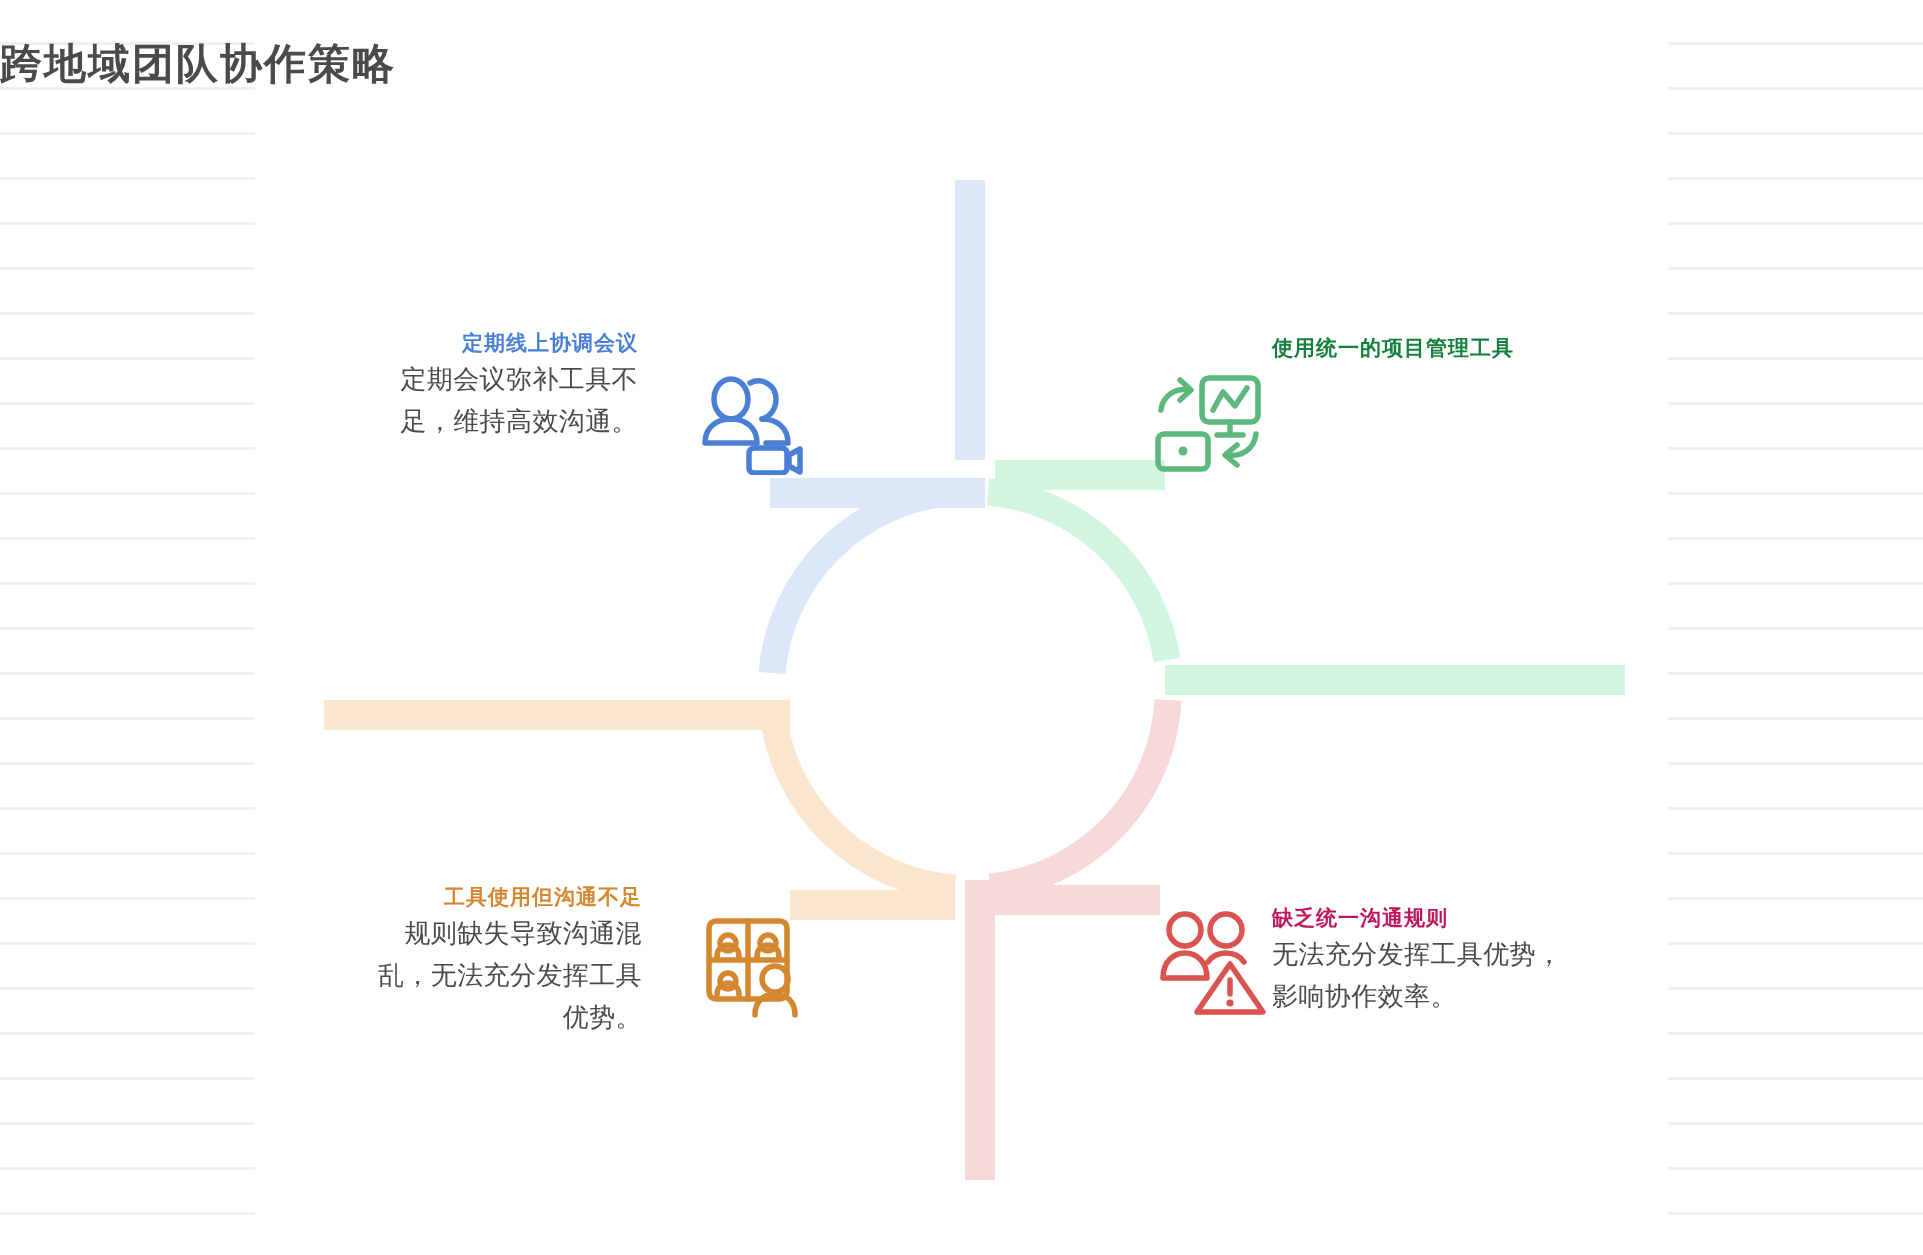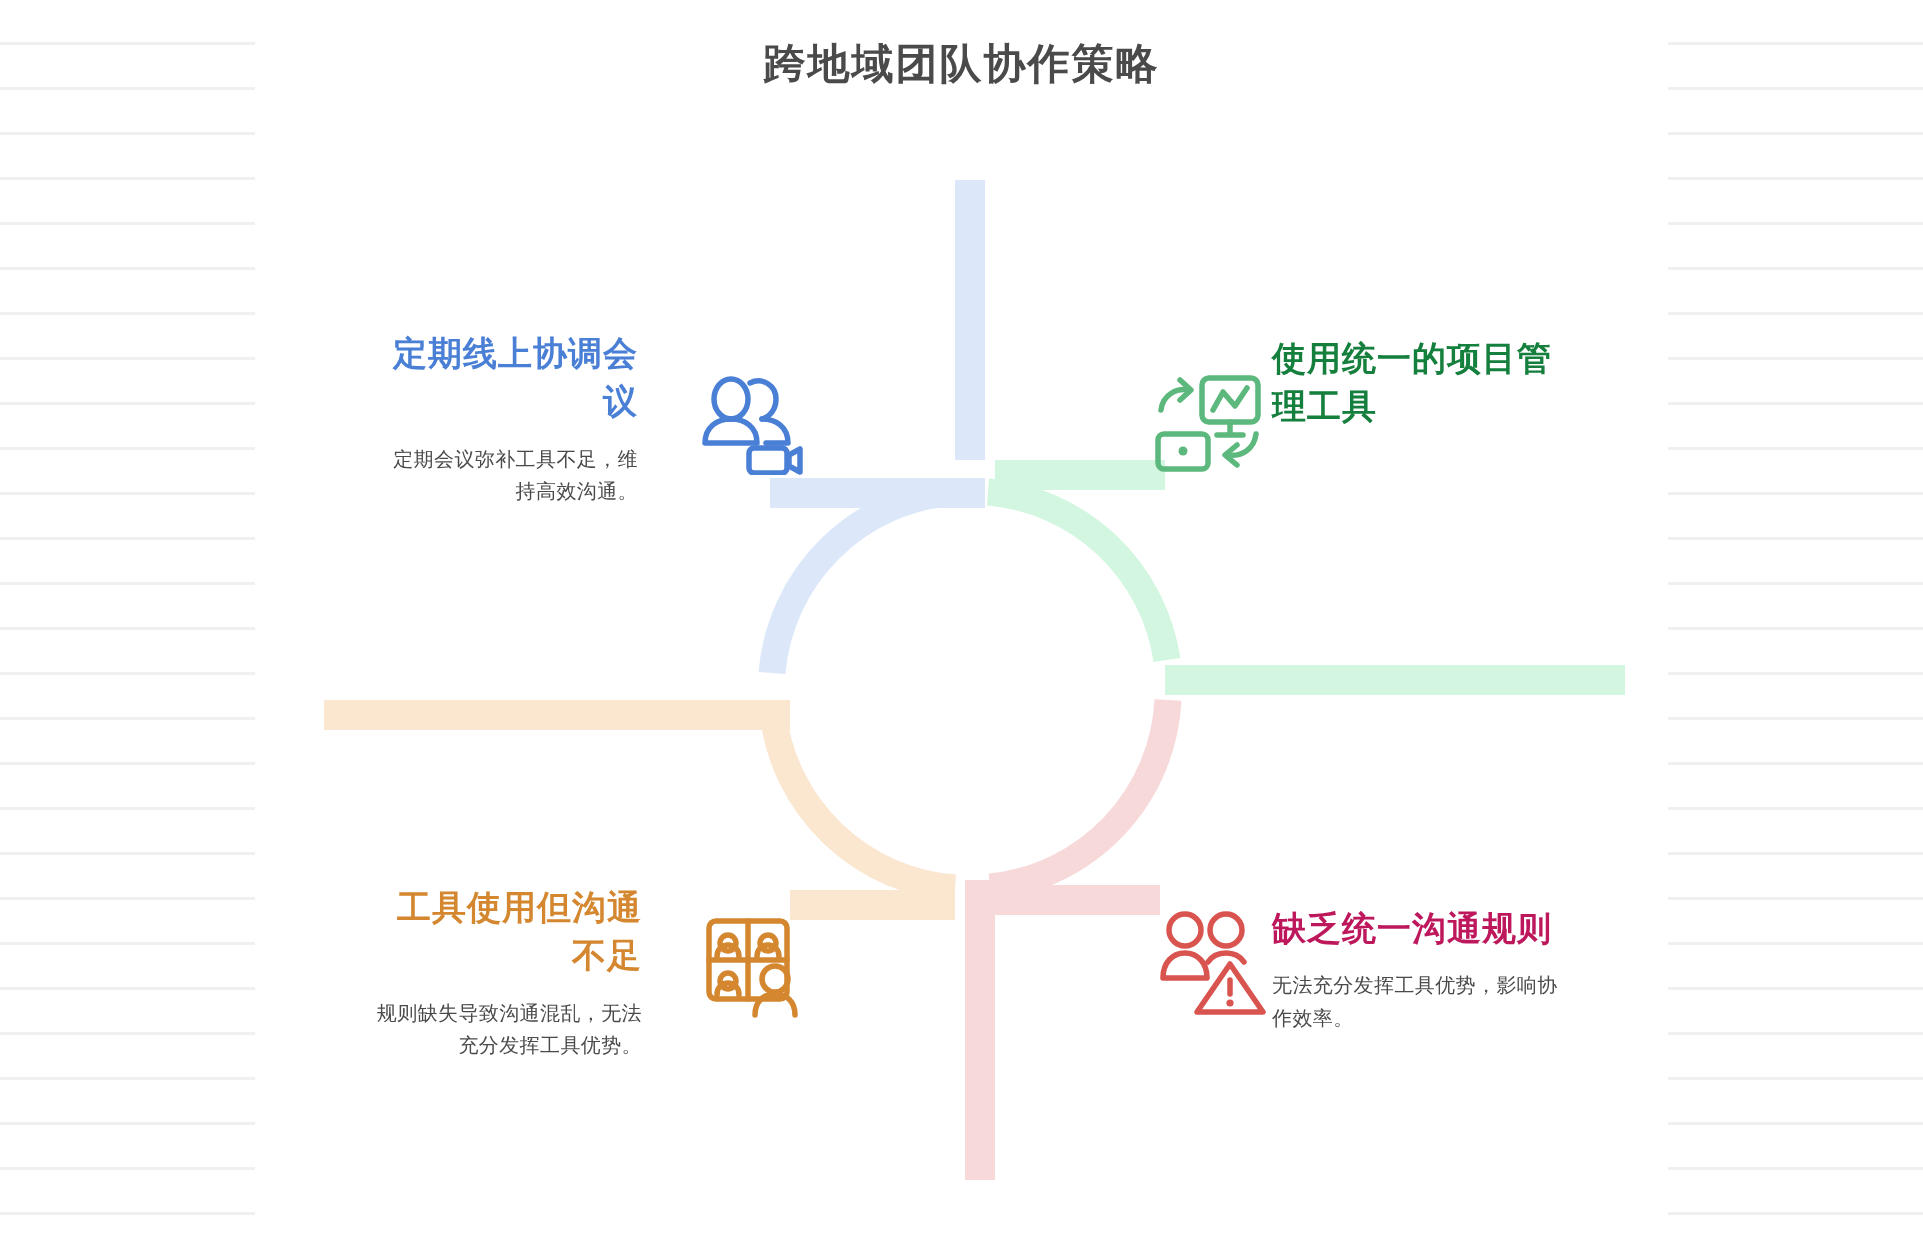--- a/index.html
+++ b/index.html
@@ -52,21 +52,21 @@
   #corner-tl { left: 0; top: 0; border-top-left-radius: 34px;
                box-shadow: -3px -3px 0 0 #fff; }
   #corner-bl { left: 0; bottom: 0; border-bottom-left-radius: 34px; }
 
   
   #title {
     position: absolute;
     left: 0;
     top: 36px;
     width: 1923px;
-    text-align: center;
+    text-align: left;
     font-size: 42px;
     color: #4a4a4a;
     font-weight: 700;
     letter-spacing: 2px;
     font-family: "Liberation Serif", "DejaVu Serif", serif;
     z-index: 6;
   }
 
   
   #diagram {
@@ -77,33 +77,33 @@
     height: 1255px;
     z-index: 3;
   }
 
   
   .node {
     position: absolute;
     z-index: 7;
   }
   .node-heading {
-    font-size: 34px;
+    font-size: 21px;
     font-weight: 700;
     line-height: 1.42;
     letter-spacing: 1px;
-    font-family: Liberation Serif, serif;
+    font-family: Liberation Mono, monospace;
   }
   .node-body {
-    font-size: 20px;
+    font-size: 26px;
     color: #4a4a4a;
     line-height: 1.62;
     letter-spacing: 0.4px;
-    margin-top: 16px;
-    font-family: Liberation Serif, serif;
+    margin-top: 0;
+    font-family: Liberation Mono, monospace;
   }
 
   #node-tl { left: 370px; top: 330px; width: 268px; text-align: right; }
   #node-tl .node-heading { color: #4a7fd6; }
   #node-tl .node-body { width: 252px; margin-left: 16px; }
 
   #node-tr { left: 1272px; top: 335px; width: 300px; text-align: left; }
   #node-tr .node-heading { color: #15803d; }
   #node-tr .node-body { width: 300px; }
 

